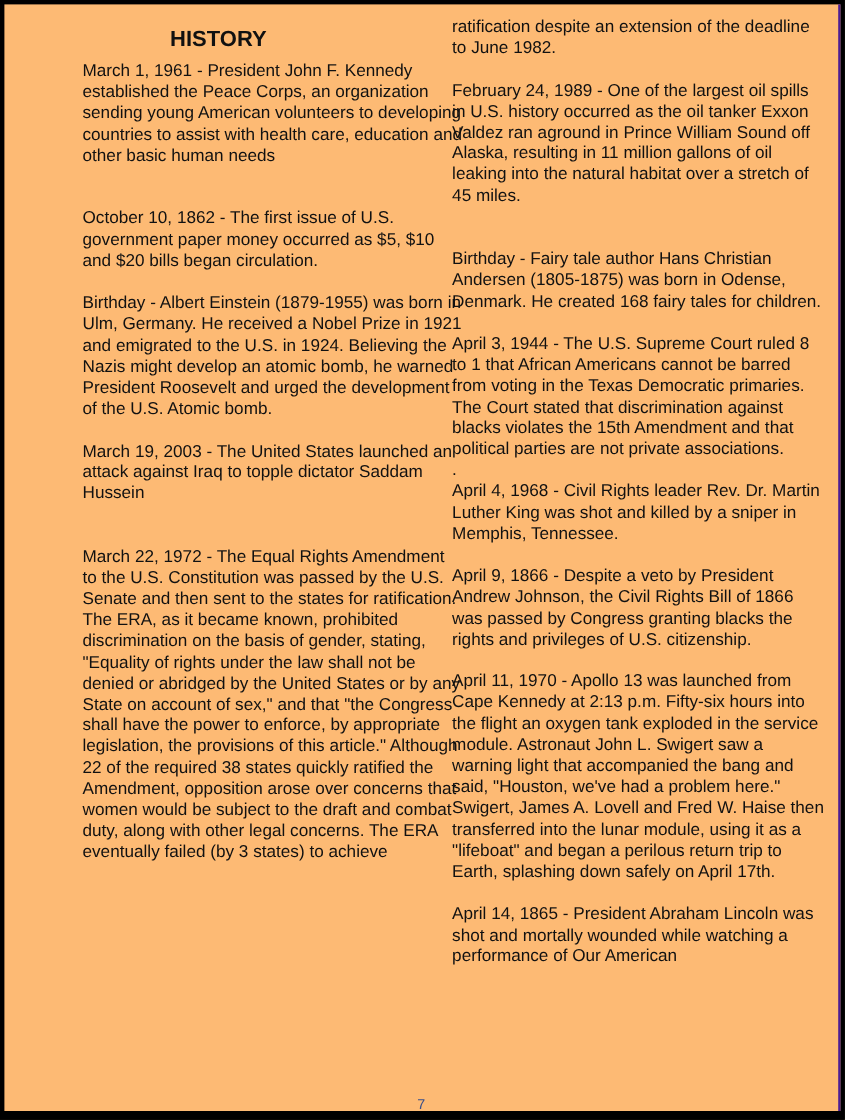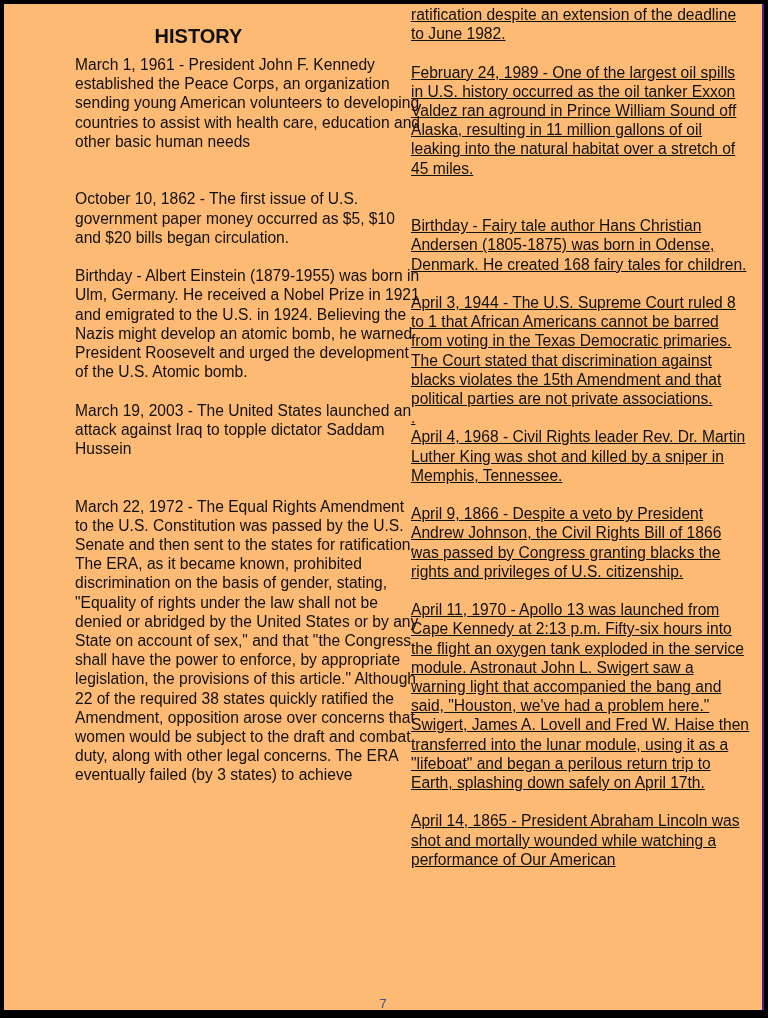--- a/index.html
+++ b/index.html
@@ -59,21 +59,21 @@
     <div class="gap"></div>
     <p class="entry">October 10, 1862 - The first issue of U.S. government paper money occurred as $5, $10 and $20 bills began circulation.</p>
     <div class="gap"></div>
     <p class="entry">Birthday - Albert Einstein (1879-1955) was born in Ulm, Germany. He received a Nobel Prize in 1921 and emigrated to the U.S. in 1924. Believing the Nazis might develop an atomic bomb, he warned President Roosevelt and urged the development of the U.S. Atomic bomb.</p>
     <div class="gap"></div>
     <p class="entry">March 19, 2003 - The United States launched an attack against Iraq to topple dictator Saddam Hussein</p>
     <div class="gap2"></div>
     <p class="entry">March 22, 1972 - The Equal Rights Amendment to the U.S. Constitution was passed by the U.S. Senate and then sent to the states for ratification. The ERA, as it became known, prohibited discrimination on the basis of gender, stating, "Equality of rights under the law shall not be denied or abridged by the United States or by any State on account of sex," and that "the Congress shall have the power to enforce, by appropriate legislation, the provisions of this article." Although 22 of the required 38 states quickly ratified the Amendment, opposition arose over concerns that women would be subject to the draft and combat duty, along with other legal concerns. The ERA eventually failed (by 3 states) to achieve</p>
   </div>
 
-  <div class="col right" style="top:1px;text-decoration:underline;">
+  <div class="col right" style="top:11px;">
     <p class="entry">ratification despite an extension of the deadline to June 1982.</p>
     <div class="gap"></div>
     <p class="entry">February 24, 1989 - One of the largest oil spills in U.S. history occurred as the oil tanker Exxon Valdez ran aground in Prince William Sound off Alaska, resulting in 11 million gallons of oil leaking into the natural habitat over a stretch of 45 miles.</p>
     <div class="gap"></div>
     <div class="gap"></div>
     <p class="entry">Birthday - Fairy tale author Hans Christian Andersen (1805-1875) was born in Odense, Denmark. He created 168 fairy tales for children.</p>
     <div class="gap"></div>
     <p class="entry">April 3, 1944 - The U.S. Supreme Court ruled 8 to 1 that African Americans cannot be barred from voting in the Texas Democratic primaries. The Court stated that discrimination against blacks violates the 15th Amendment and that political parties are not private associations.</p>
     <p class="entry dot">.</p>
     <p class="entry">April 4, 1968 - Civil Rights leader Rev. Dr. Martin Luther King was shot and killed by a sniper in Memphis, Tennessee.</p>

